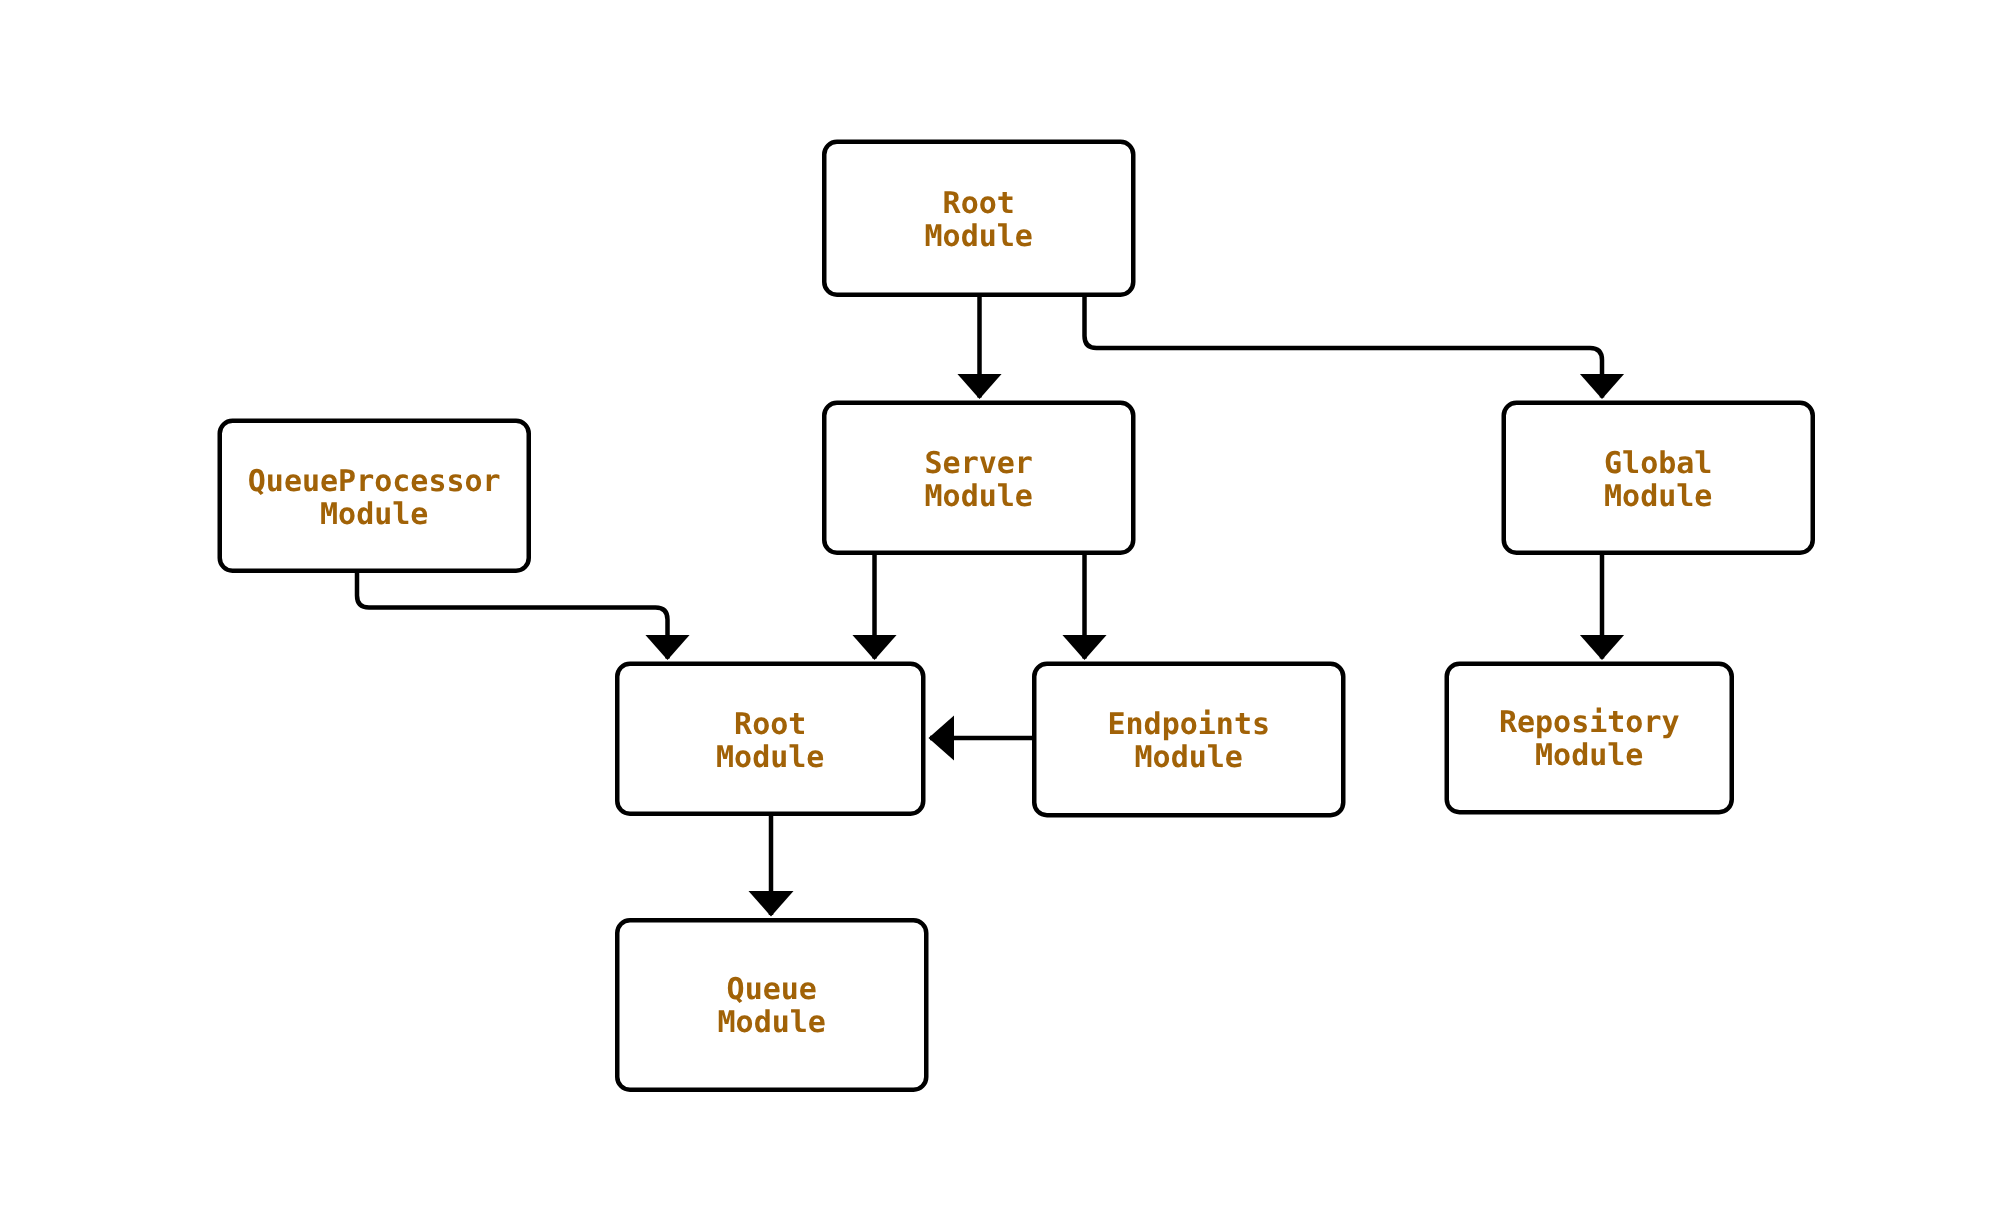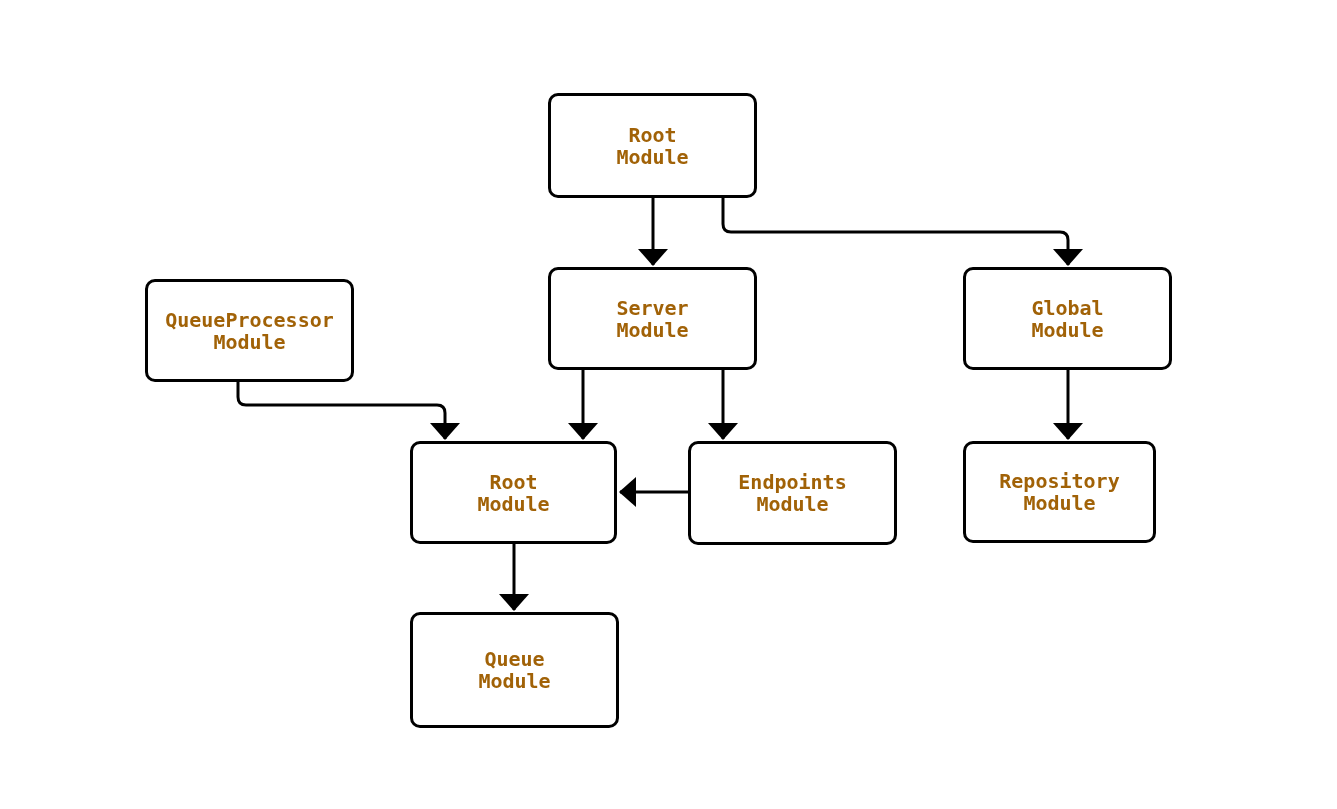--- a/index.html
+++ b/index.html
@@ -44,21 +44,21 @@
     font-family: "DejaVu Sans Mono", monospace;
     font-weight: 700;
     font-size: 20px;
     line-height: 22px;
     color: #a16207;
     white-space: nowrap;
   }
   #node-root          { left: 548px; top:  93px; width: 209px; height: 105px; }
   #node-queueprocessor{ left: 145px; top: 267px; width: 209px; height: 103px; margin-top: 12px; }
   #node-server        { left: 548px; top: 267px; width: 209px; height: 103px; }
-  #node-global        { left: 963px; top: 267px; width: 209px; height: 103px; }
+  #node-global        { left: 1001px; top: 267px; width: 209px; height: 103px; }
   #node-core          { left: 410px; top: 441px; width: 207px; height: 103px; }
   #node-endpoints     { left: 688px; top: 441px; width: 209px; height: 104px; }
   #node-repository    { left: 963px; top: 441px; width: 193px; height: 102px; }
   #node-queue         { left: 410px; top: 612px; width: 209px; height: 116px; }
 </style>
 </head>
 <body>
 
 <div class="canvas">
 

